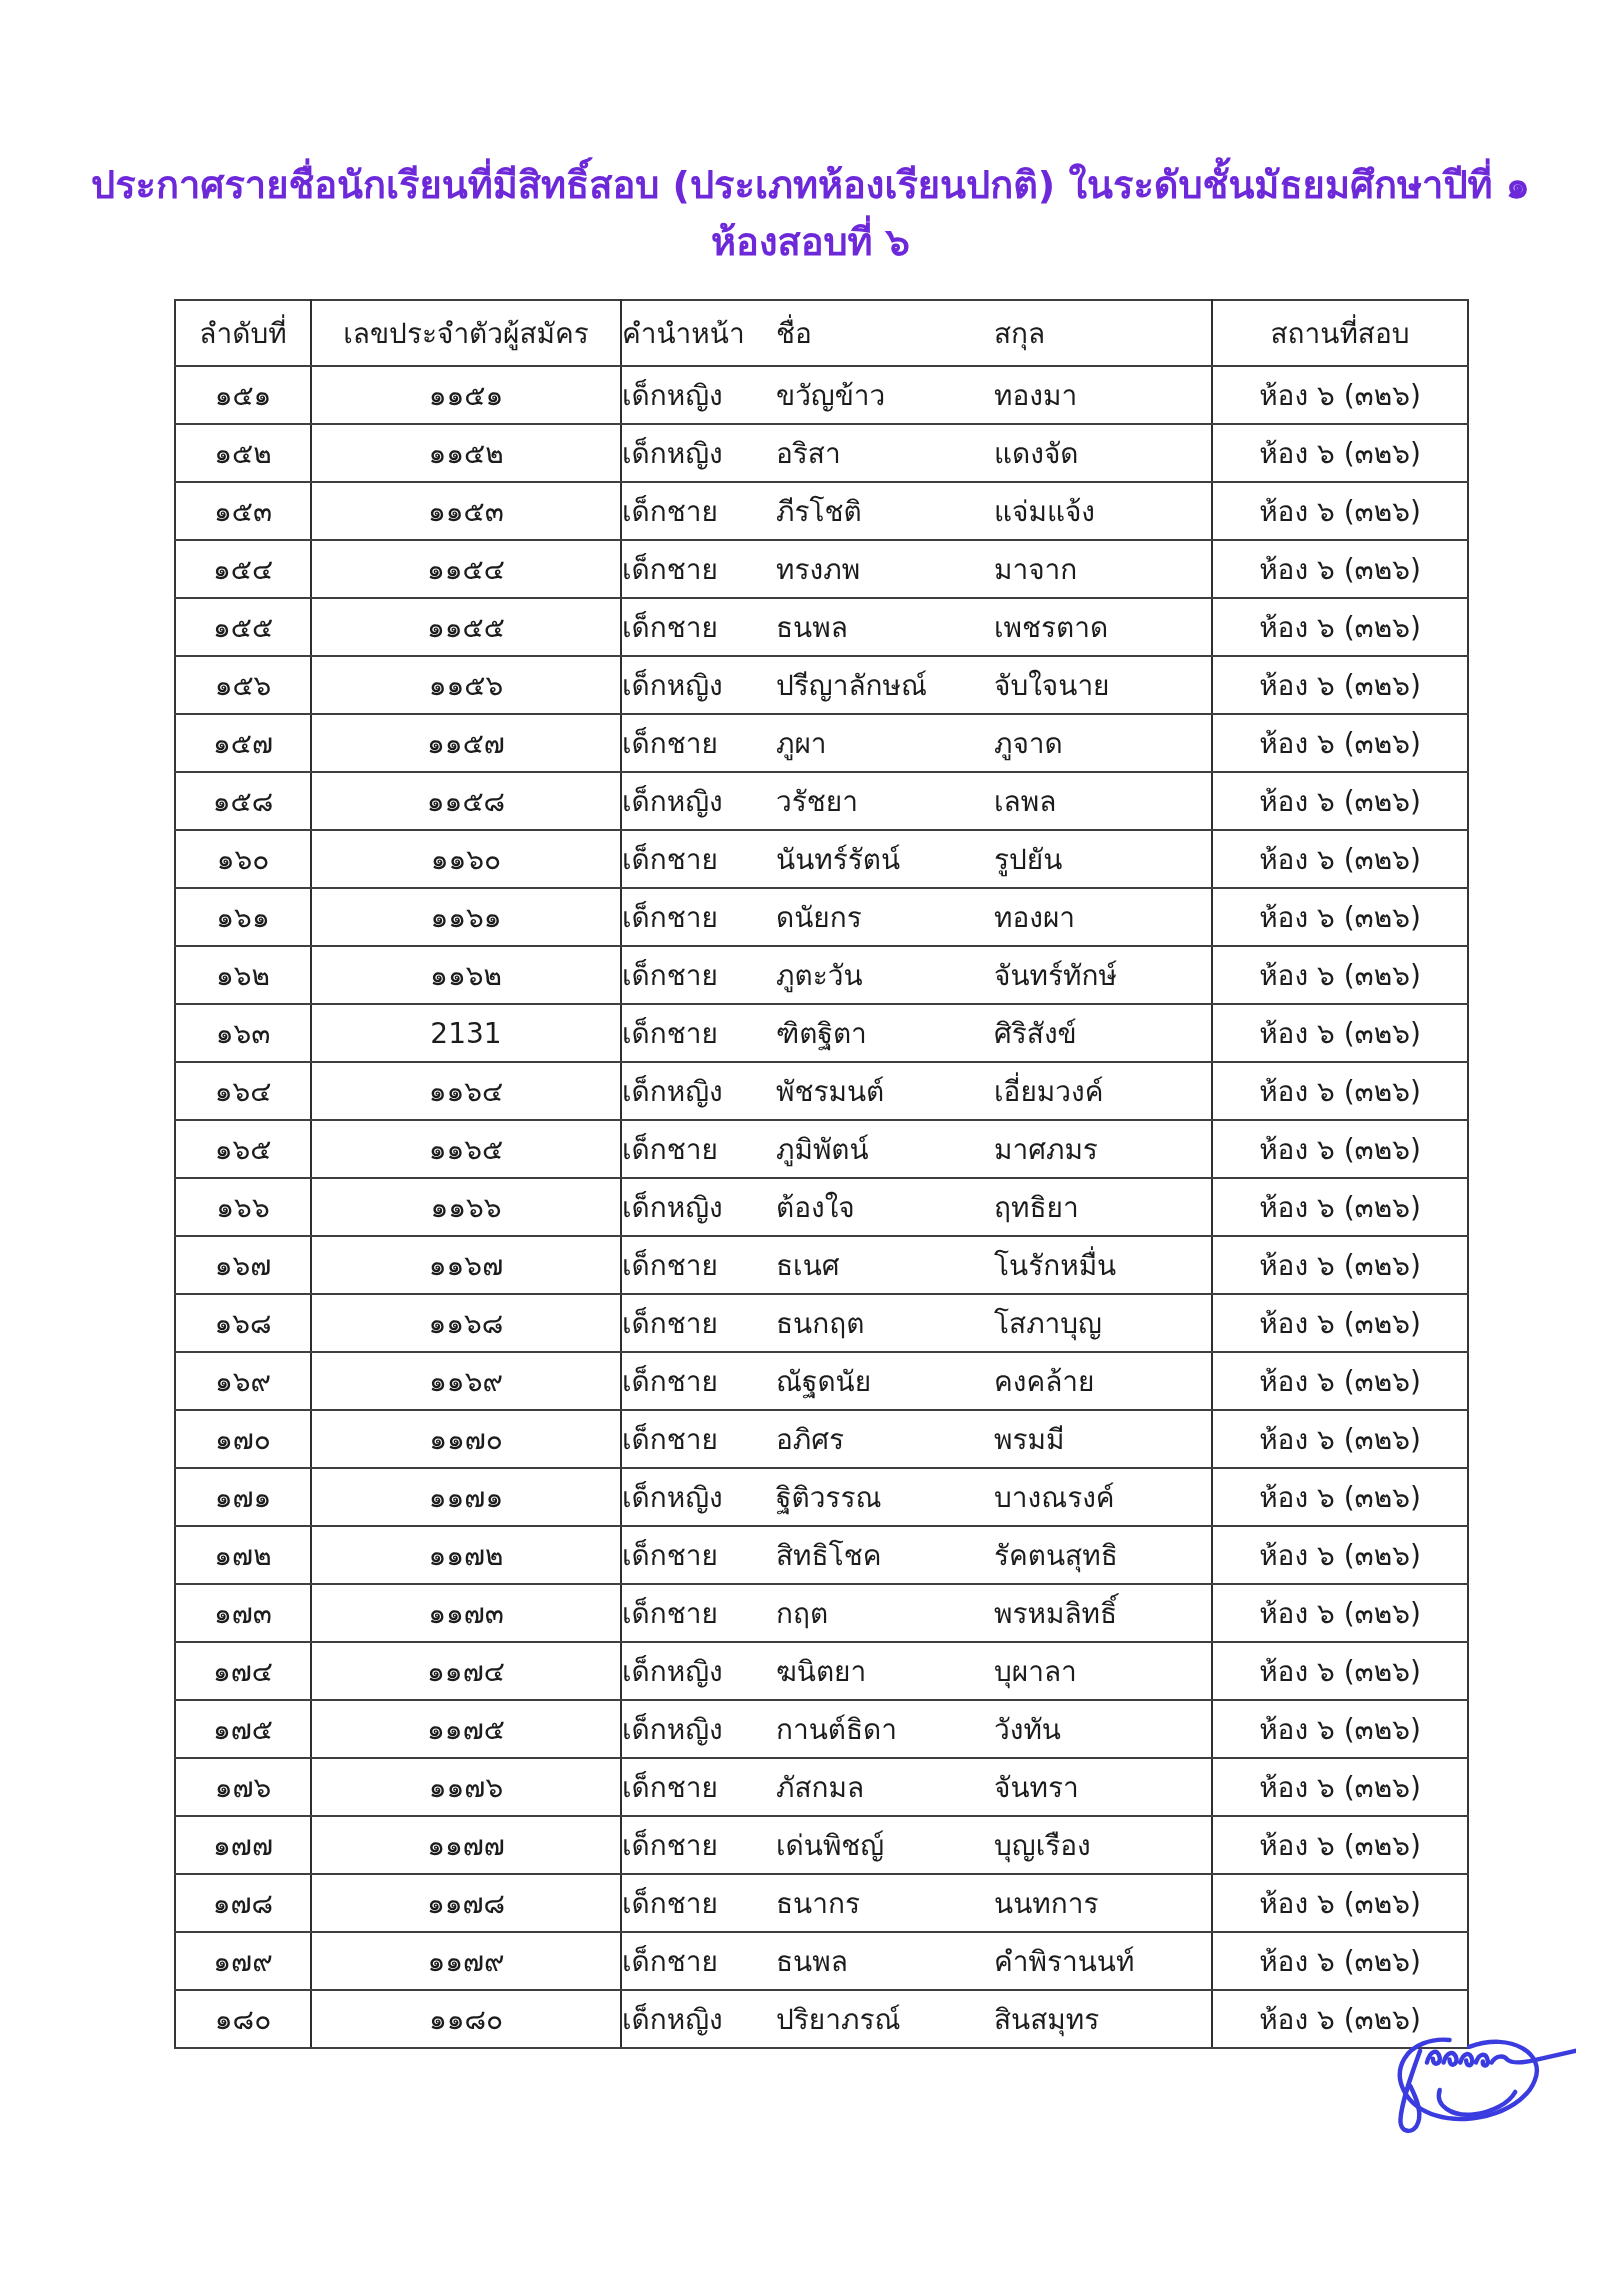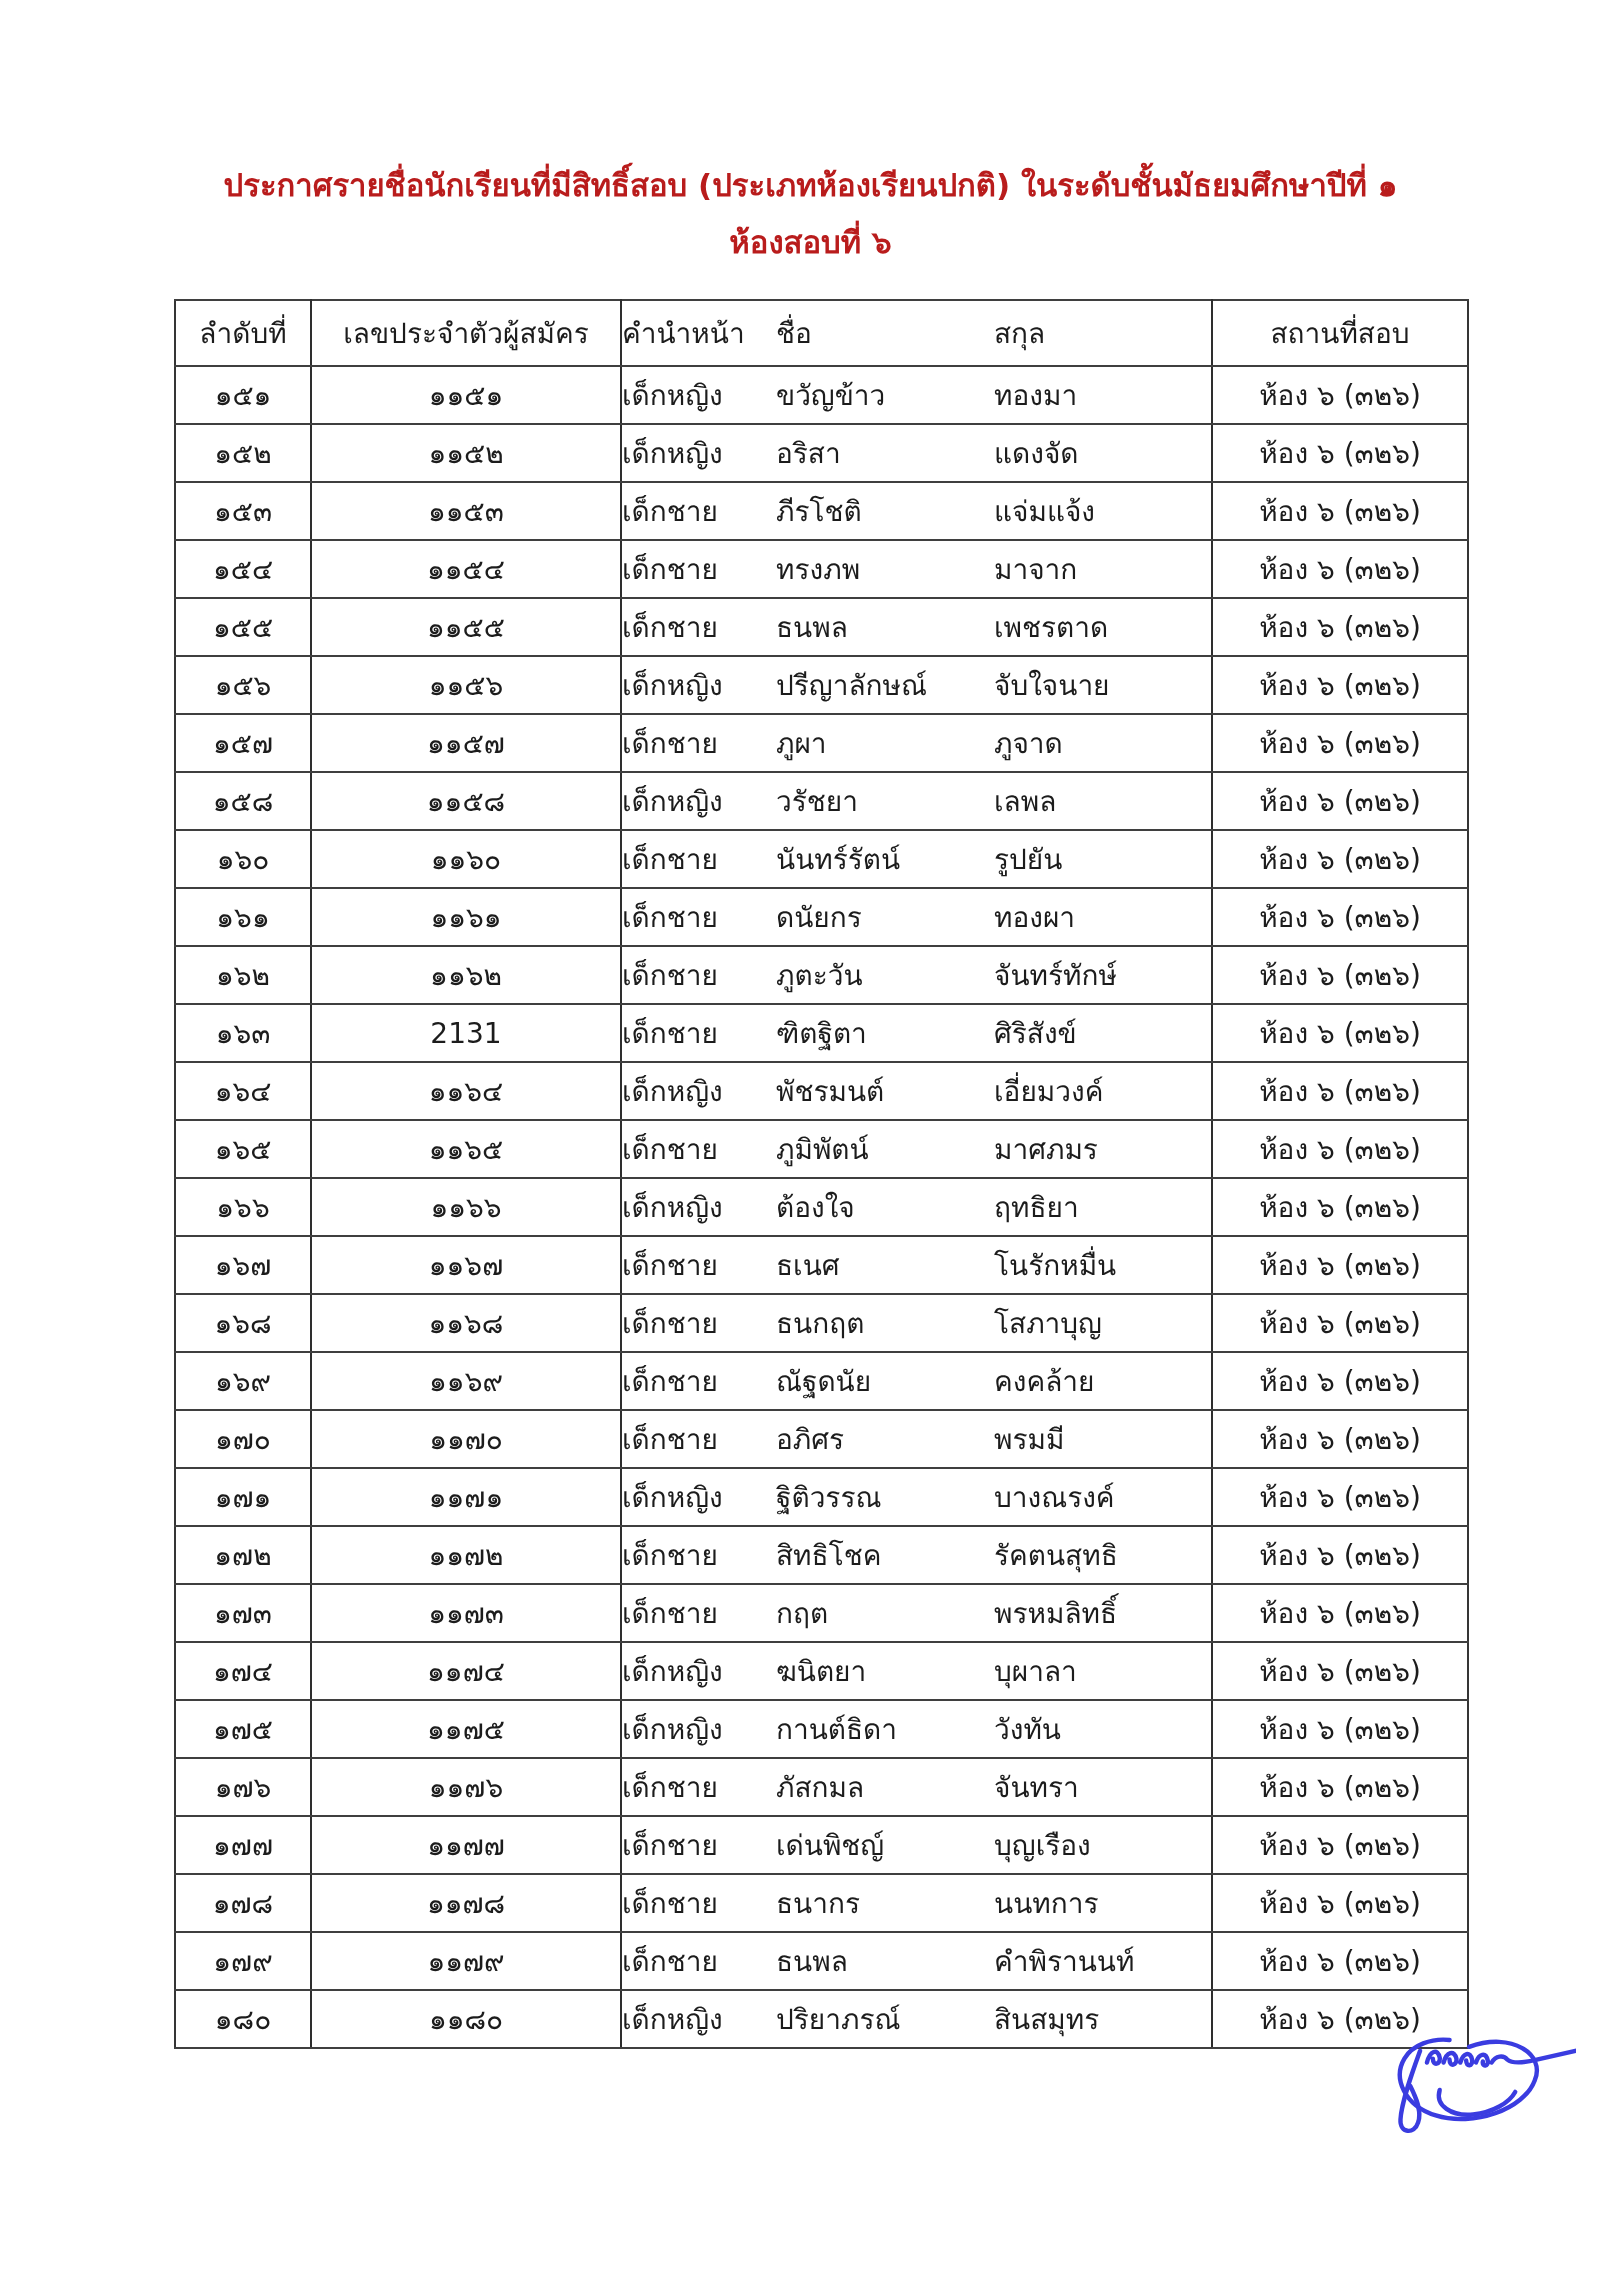--- a/index.html
+++ b/index.html
@@ -12,23 +12,23 @@
     color: #1c1c1c;
     overflow: hidden;
   }
   .title-block {
     position: absolute;
     top: 157px;
     left: 0;
     width: 100%;
     text-align: center;
     font-weight: 700;
-    font-size: 31px;
+    font-size: 38px;
     line-height: 57px;
-    color: #b91c1c;
+    color: #6d28d9;
   }
   table.roster {
     position: absolute;
     left: 174px;
     top: 299px;
     width: 1292px;
     border-collapse: collapse;
     table-layout: fixed;
     background: #ffffff;
   }

